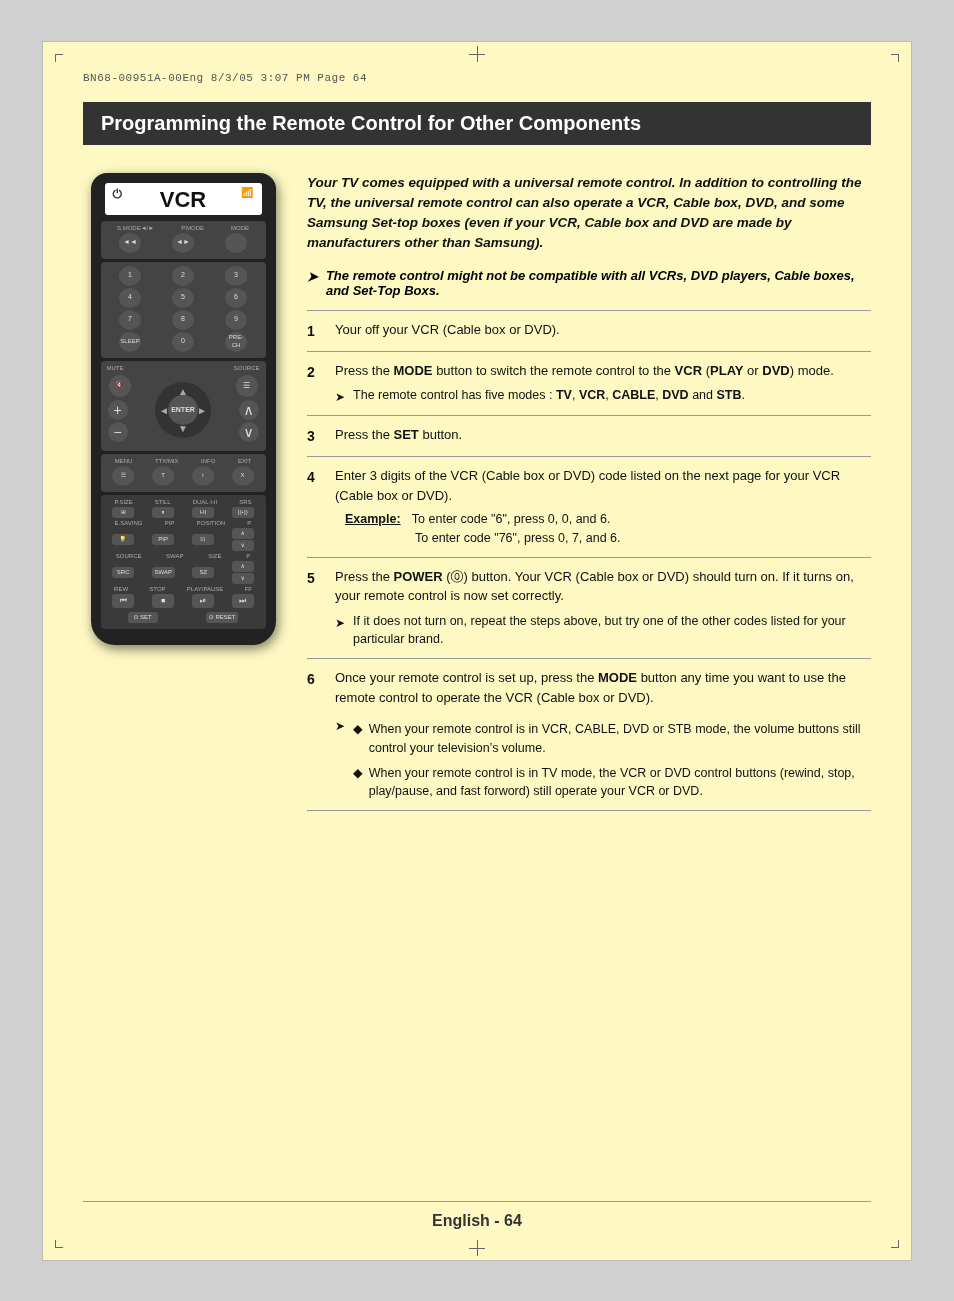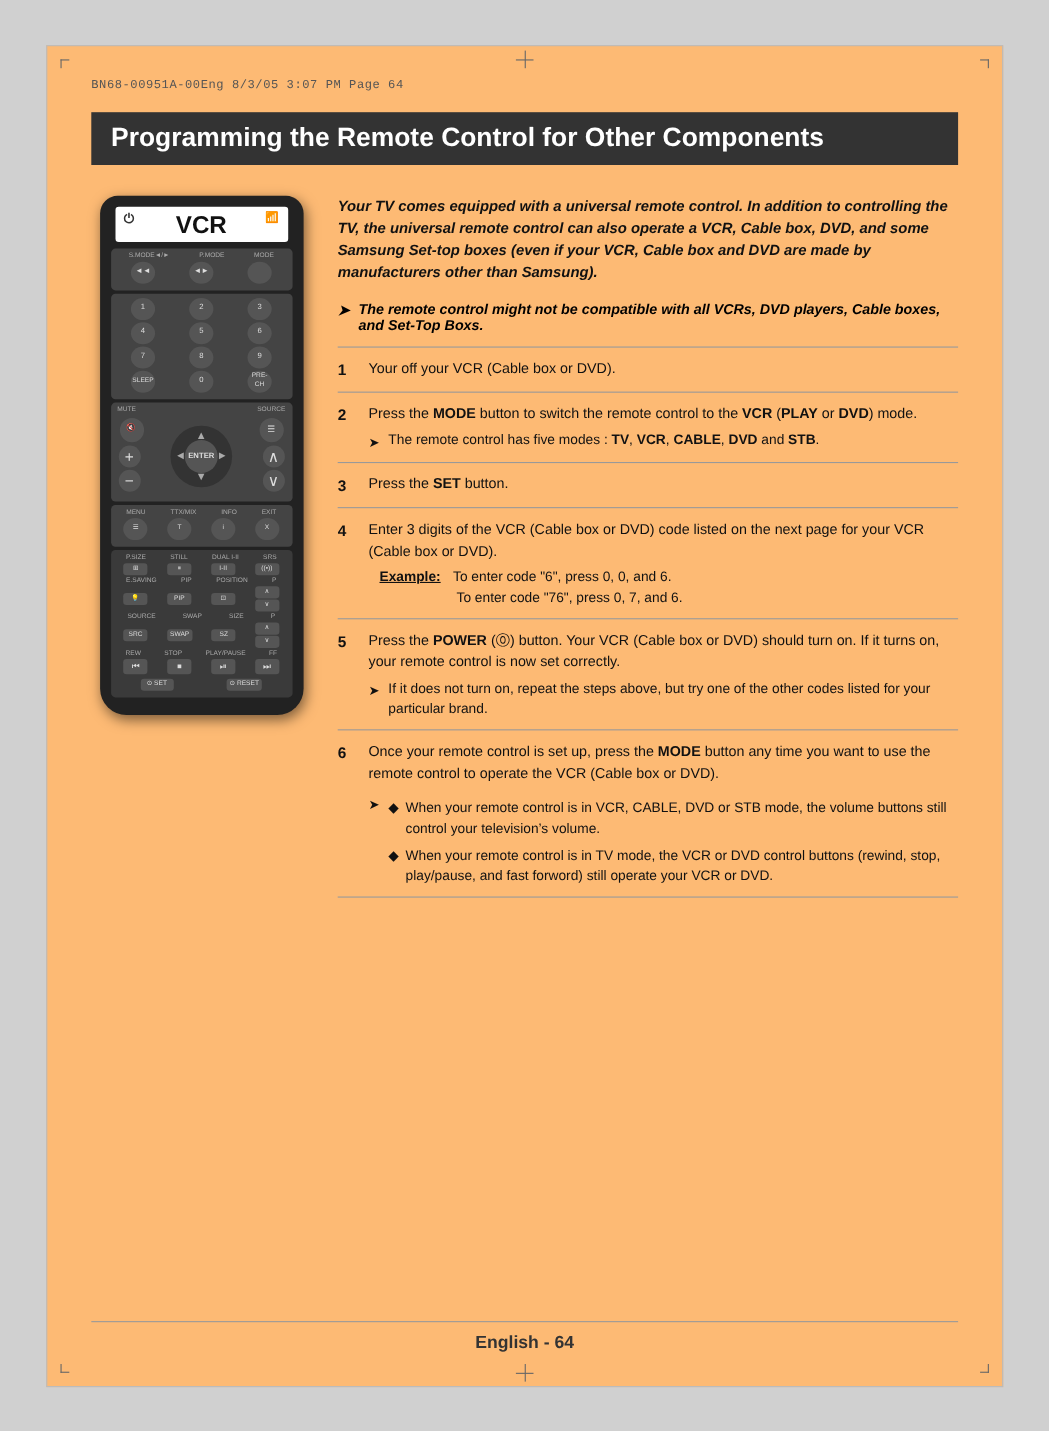--- a/index.html
+++ b/index.html
@@ -8,38 +8,38 @@
       font-family: Arial, sans-serif;
       width: 954px;
       min-height: 1301px;
       display: flex;
       align-items: center;
       justify-content: center;
     }
     .page {
       width: 870px;
       min-height: 1220px;
-      background: #fdba74;
+      background: #fef9c3;
       position: relative;
       padding: 30px 40px 40px 40px;
       border: 1px solid #bbb;
     }
     
     .file-meta {
       font-family: 'Courier New', monospace;
       font-size: 11px;
       color: #555;
       margin-bottom: 18px;
       letter-spacing: 0.5px;
     }
     
     .title-bar {
       background: #333;
       color: #fff;
-      font-size: 24px;
+      font-size: 20px;
       font-weight: bold;
       padding: 10px 18px;
       margin-bottom: 28px;
       font-family: Arial, sans-serif;
     }
     
     .main-content {
       display: flex;
       gap: 24px;
     }

